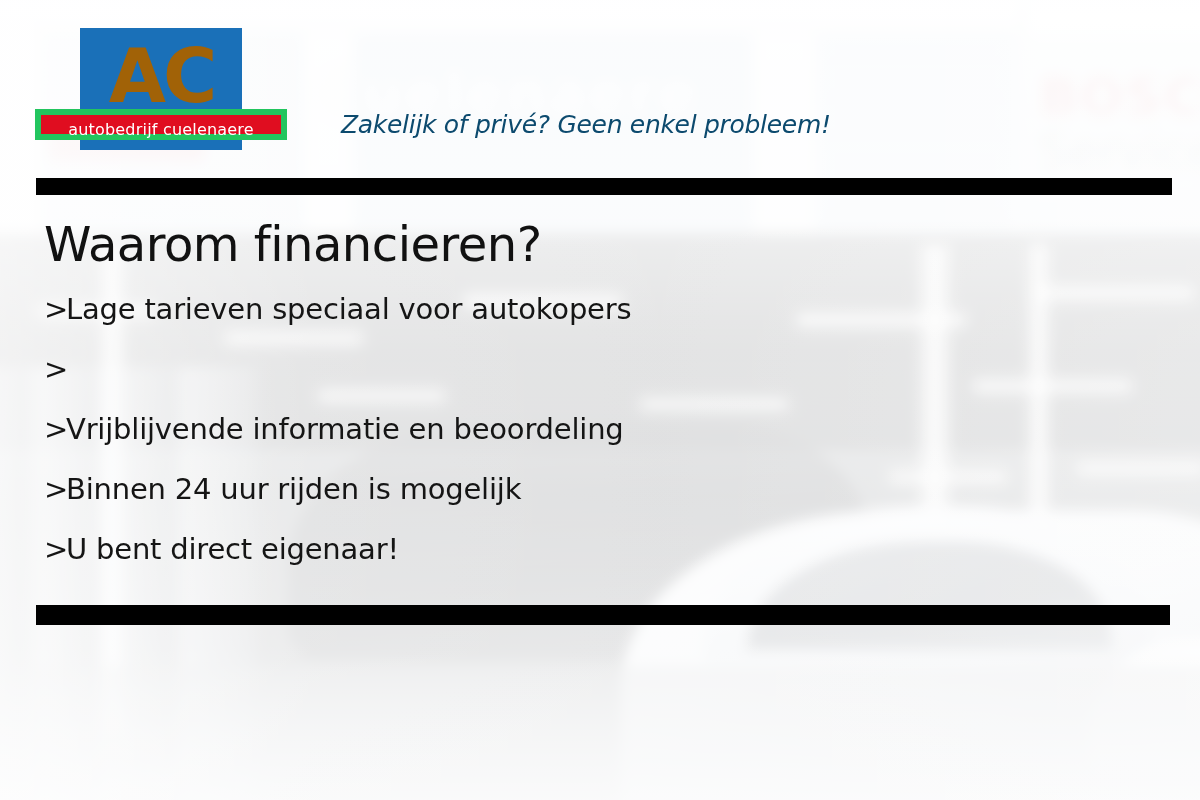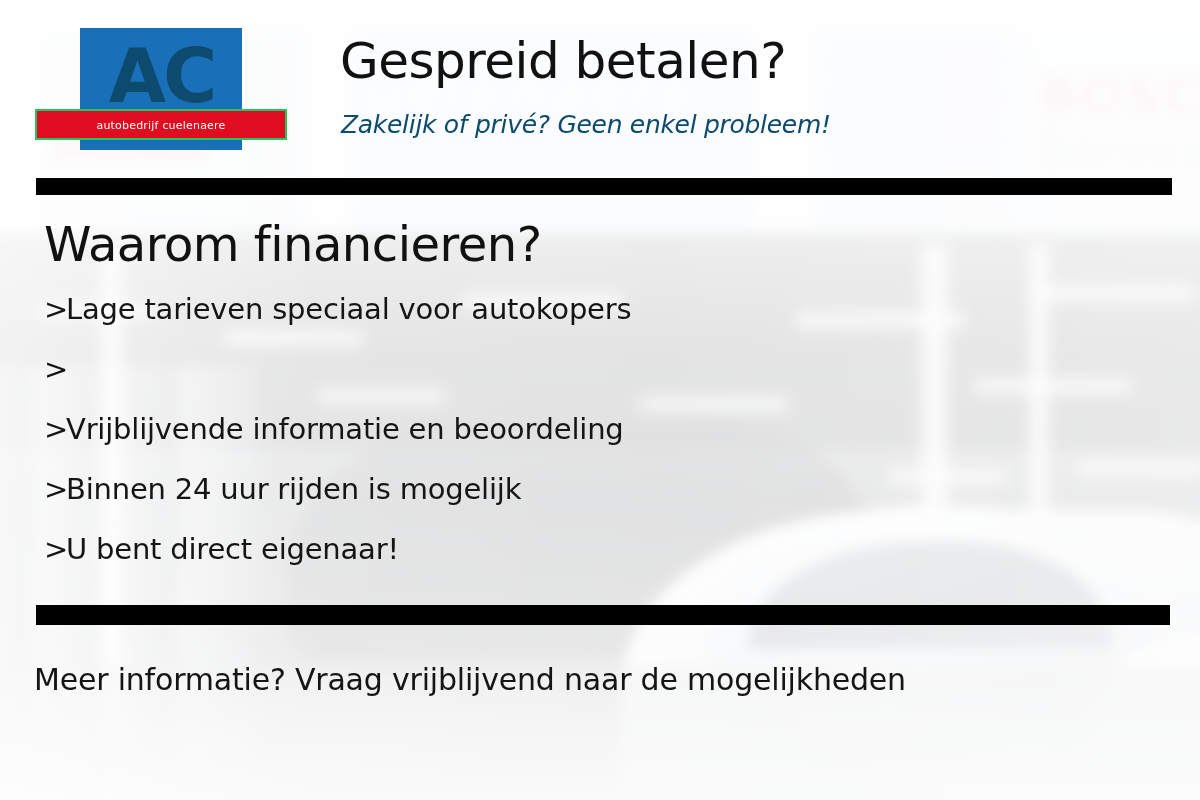--- a/index.html
+++ b/index.html
@@ -242,38 +242,38 @@
     background: #1a70b8;
   }
   .logo-ac {
     position: absolute;
     left: 45px;
     top: 2px;
     width: 163px;
     height: 92px;
     line-height: 92px;
     text-align: center;
-    color: #0c4a6e;
+    color: #a16207;
     font-family: "DejaVu Sans", sans-serif;
     font-weight: 700;
     font-size: 74px;
     letter-spacing: -3px;
   }
   .logo-bar {
     position: absolute;
     left: 0;
     top: 81px;
     width: 252px;
     height: 31px;
     background: #e00d20;
-    border: 2px solid #22c55e;
+    border: 6px solid #22c55e;
     box-sizing: border-box;
     color: #ffffff;
     font-family: "DejaVu Sans", sans-serif;
-    font-size: 11px;
+    font-size: 16px;
     line-height: 29px;
     text-align: center;
     letter-spacing: 0.2px;
   }
 
   
   .headline {
     position: absolute;
     left: 340px;
     top: 32px;
@@ -400,21 +400,20 @@
   <div class="scrim-side"></div>
 
   <div class="content">
 
     <div class="logo">
       <div class="logo-square"></div>
       <div class="logo-ac">AC</div>
       <div class="logo-bar">autobedrijf cuelenaere</div>
     </div>
 
-    <div class="headline">Gespreid betalen?</div>
     <div class="subhead">Zakelijk of privé? Geen enkel probleem!</div>
 
     <div class="rule rule-top"></div>
 
     <div class="section-title">Waarom financieren?</div>
 
     <div class="bullets">
       <div class="bullet">
         <span class="bullet-marker">&gt;</span>
         <span>Lage tarieven speciaal voor autokopers</span>
@@ -432,17 +431,16 @@
       </div>
       <div class="bullet">
         <span class="bullet-marker">&gt;</span>
         <span>U bent direct eigenaar!</span>
       </div>
     </div>
 
     <div class="rule rule-bottom"></div>
 
     <div class="footer">
-      <div class="footer-line">Meer informatie? Vraag vrijblijvend naar de mogelijkheden</div>
     </div>
 
   </div>
 </div>
 
 </body></html>

